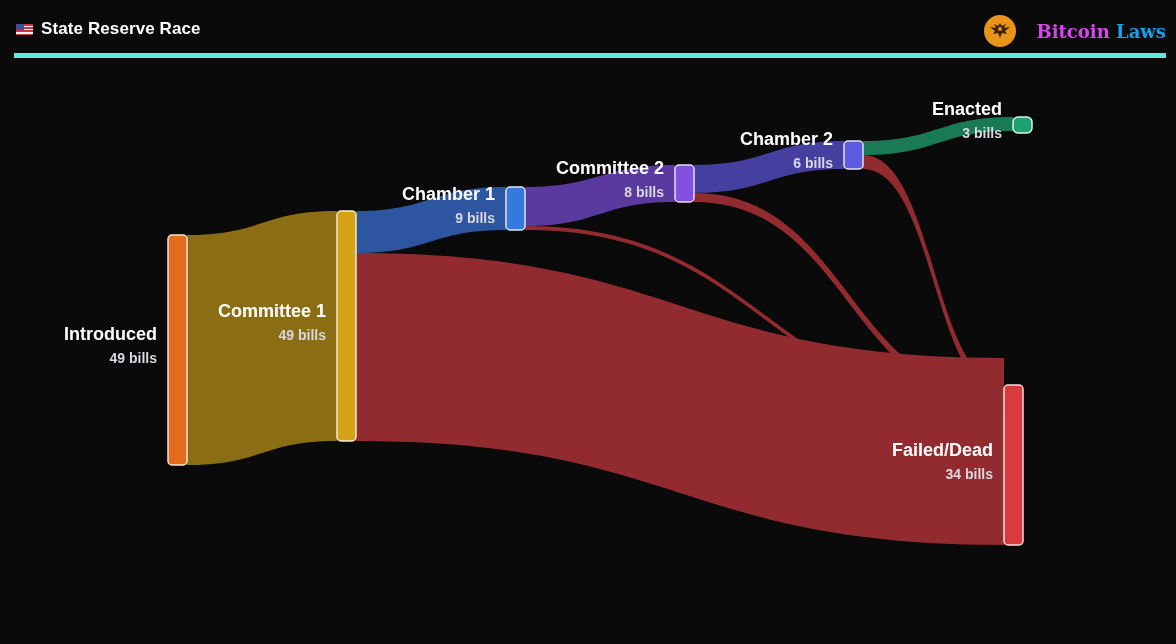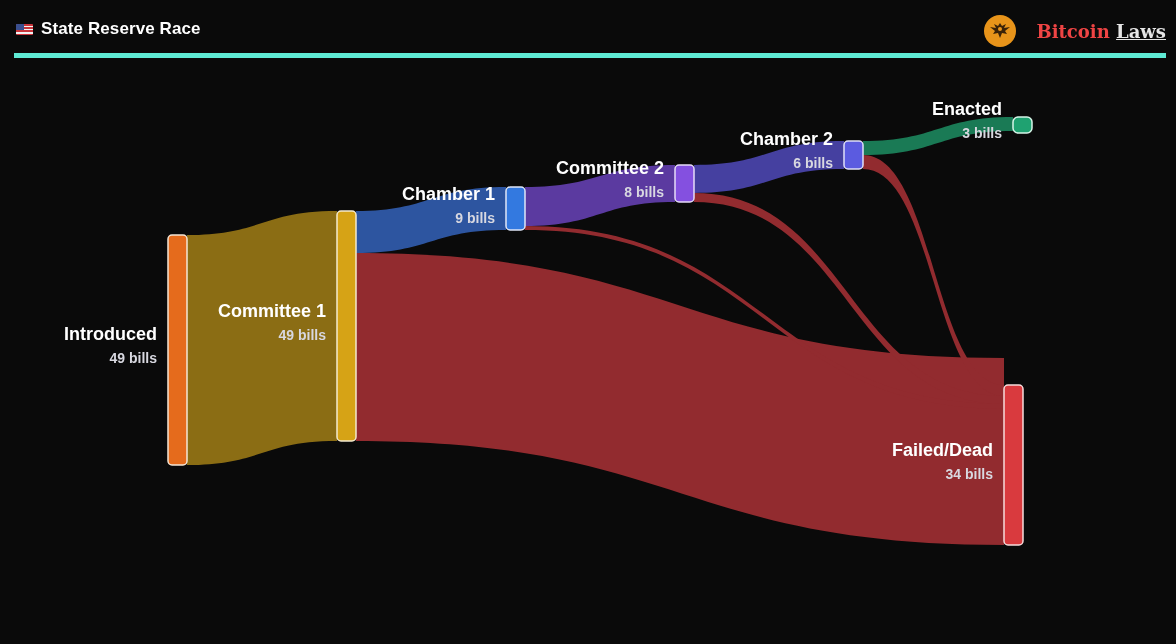--- a/index.html
+++ b/index.html
@@ -6,22 +6,22 @@
   body { width:1176px; height:644px; position:relative; overflow:hidden; font-family:"Liberation Sans", sans-serif; color:#fff; }
   .header { position:absolute; left:14px; right:10px; top:0; height:53px; border-bottom:5px solid #5eead4; }
   .title-wrap { position:absolute; left:2px; top:19px; display:flex; align-items:center; gap:8px; }
   .flag { width:17px; height:11px; display:inline-block; position:relative; border-radius:1px; overflow:hidden;
     background: repeating-linear-gradient(to bottom, #c9343a 0 1.6px, #f2f2f2 1.6px 3.2px); }
   .flag::before { content:""; position:absolute; left:0; top:0; width:8px; height:6px; background:#3a4f8f; }
   .title { font-weight:700; font-size:17px; letter-spacing:0.1px; }
   .brand { position:absolute; right:0; top:15px; display:flex; align-items:center; gap:6px; }
   .seal { width:32px; height:32px; border-radius:50%; background:#e8941a; display:flex; align-items:center; justify-content:center; }
   .brand-text { font-family:"DejaVu Serif", serif; font-weight:700; font-size:18px; }
-  .brand-a { color:#ef4444;margin-left:15px; }
-  .brand-b { color:#e5e5e5;text-decoration:underline; }
+  .brand-a { color:#d946ef;margin-left:15px; }
+  .brand-b { color:#0ea5e9; }
   svg.sankey { position:absolute; left:0; top:0; }
   .lbl { font-family:"Liberation Sans", sans-serif; font-weight:700; fill:#fff; font-size:18px; }
   .sub { font-family:"Liberation Sans", sans-serif; font-weight:700; fill:#d8d8e0; font-size:14px; }
 </style>
 </head>
 <body>
 
 <div class="header">
   <div class="title-wrap">
     <span class="flag"></span>

